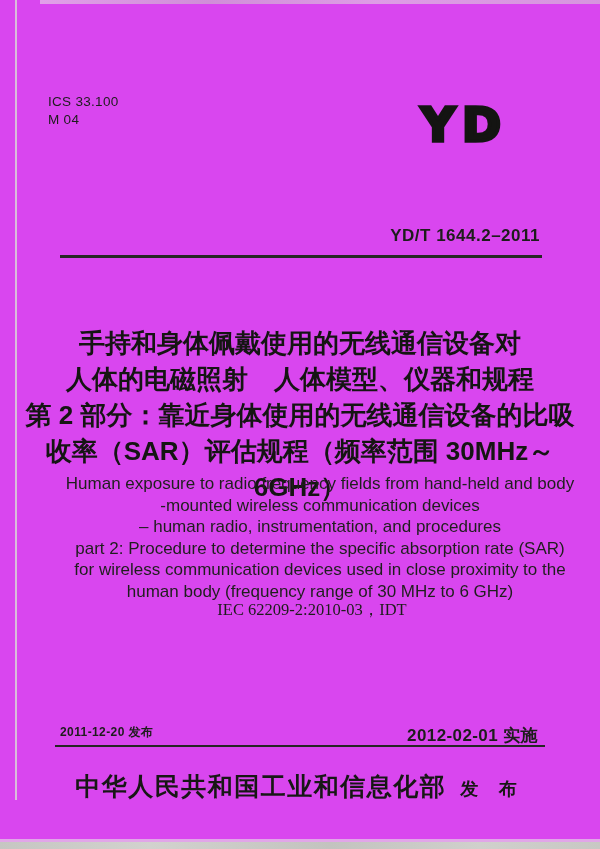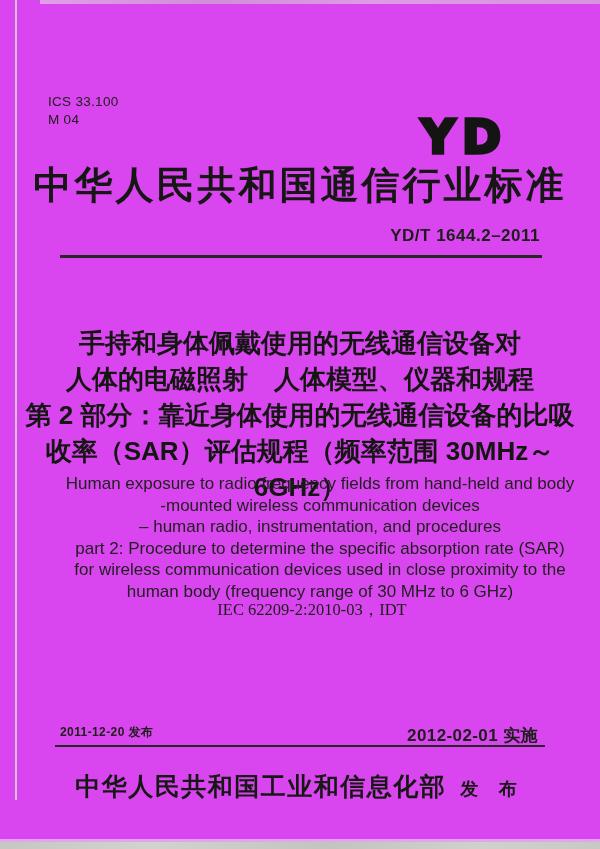--- a/index.html
+++ b/index.html
@@ -32,21 +32,20 @@
   
   .ics{position:absolute;left:48px;top:93px;font-size:13.5px;line-height:18px;letter-spacing:.3px;}
   
   .logo{
     position:absolute;left:421px;top:99px;
     font-family:"DejaVu Sans",sans-serif;
     font-weight:bold;font-size:47px;line-height:52px;
     letter-spacing:7px;
     -webkit-text-stroke:3.5px #141412;
     color:#141412;
-    margin-top:12px;
   }
   
   .header-title{
     position:absolute;left:0;top:160px;width:600px;
     text-align:center;
     font-weight:bold;font-size:38px;line-height:50px;
     letter-spacing:3px;
     color:#161614;
   }
   .standard-number{
@@ -102,21 +101,20 @@
   <div class="edge-bottom-soft"></div>
   <div class="edge-bottom"></div>
 
   <div class="ics">
     <div>ICS 33.100</div>
     <div>M 04</div>
   </div>
 
   <div class="logo">YD</div>
 
-  <div class="header-title">中华人民共和国通信行业标准</div>
 
   <div class="standard-number">YD/T 1644.2–2011</div>
 
   <div class="rule1"></div>
 
   <div class="title-zh">
     <div>手持和身体佩戴使用的无线通信设备对</div>
     <div>人体的电磁照射　人体模型、仪器和规程</div>
     <div>第 2 部分：靠近身体使用的无线通信设备的比吸</div>
     <div>收率（SAR）评估规程（频率范围 30MHz～6GHz）</div>

